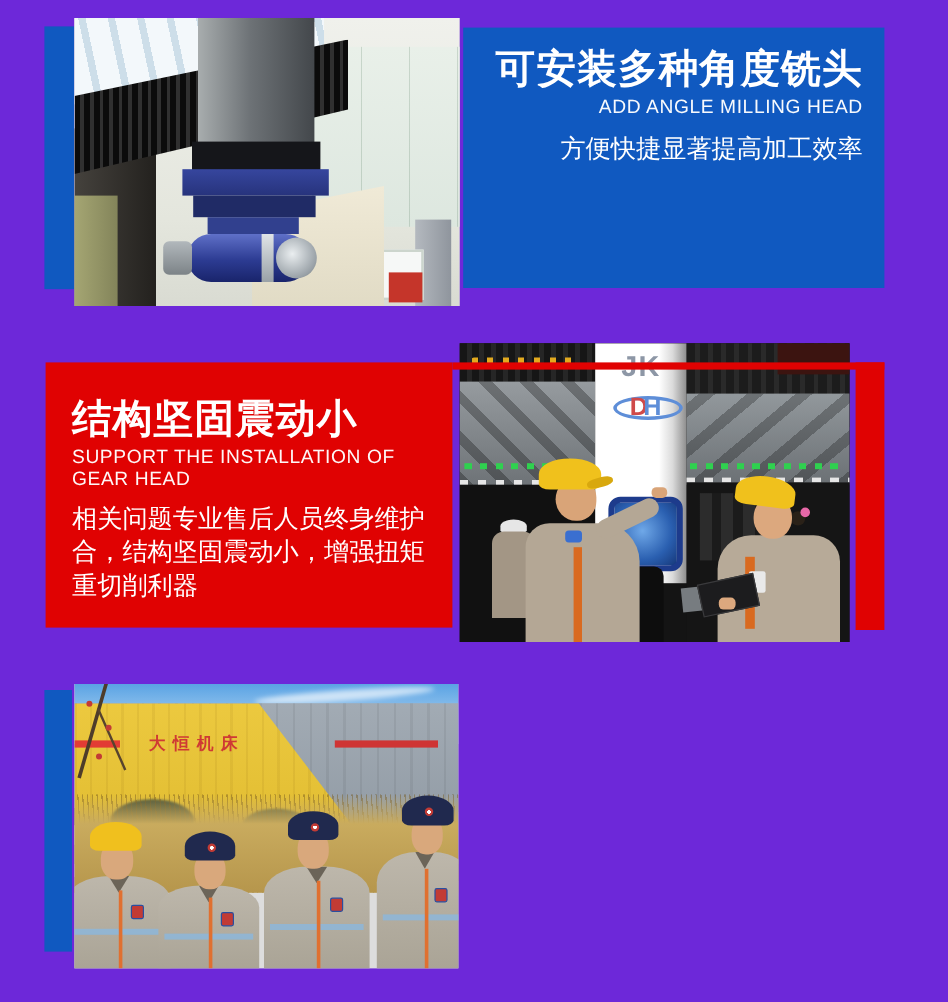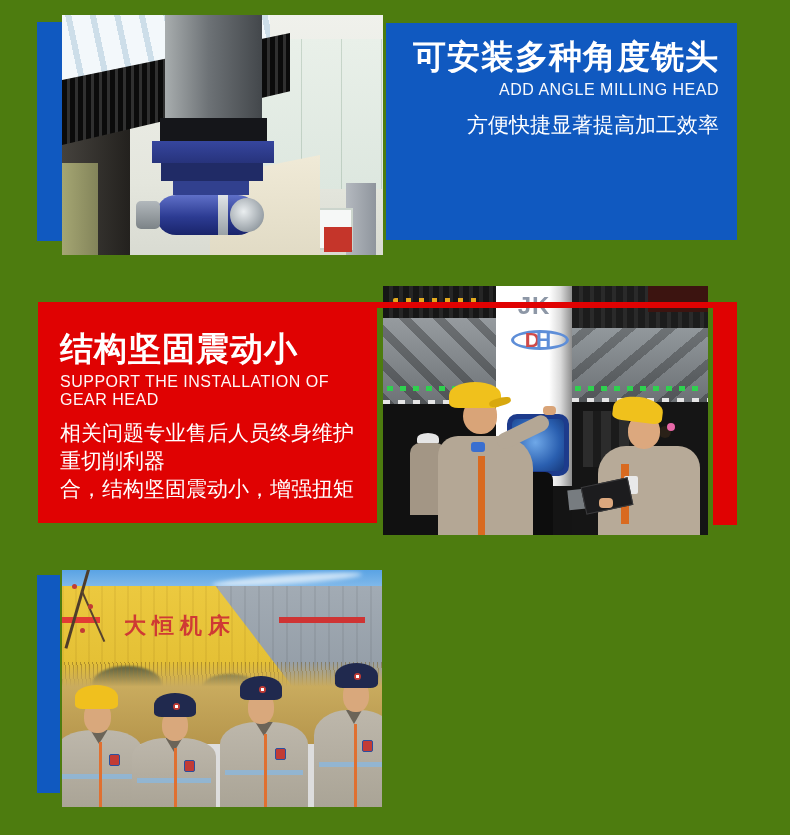--- a/index.html
+++ b/index.html
@@ -1,16 +1,16 @@
 <!DOCTYPE html>
 <html style="--accent-blue: #1059C0; --accent-red: #E00202; --panel-text: #FFFFFF; --factory-sign-red: #CF3A34;"><head>
 <meta charset="utf-8">
 <style>
   html,body{margin:0;padding:0;background:#fff;}
-  .canvas{position:relative;width:790px;height:835px;background:#4d7c0f;overflow:hidden;
+  .canvas{position:relative;width:790px;height:835px;background:#6d28d9;overflow:hidden;
           font-family:"Liberation Sans","DejaVu Sans",sans-serif;}
   .abs{position:absolute;}
   
   .bar-blue{background:var(--accent-blue,#1059C0);}
   .bar-red{background:var(--accent-red,#E00202);}
   .panel{box-sizing:border-box;color:var(--panel-text,#fff);}
   .panel-blue{background:var(--accent-blue,#1059C0);}
   .panel-red{background:var(--accent-red,#E00202);}
   .p-title{font-size:33px;font-weight:800;letter-spacing:1px;line-height:1.15;}
   .p-sub{font-size:16px;font-weight:400;letter-spacing:.5px;margin-top:5px;opacity:.97;}
@@ -127,21 +127,21 @@
     transform:rotate(-4deg);filter:blur(2px);}
   .ph3-wallgray{left:0;top:16px;width:320px;height:134px;
     background:linear-gradient(180deg,#a2abb4,#8d97a1),
     repeating-linear-gradient(90deg,rgba(0,0,0,.06) 0 2px,transparent 2px 14px);background-blend-mode:multiply;}
   .ph3-wallyellow{left:0;top:16px;width:320px;height:134px;
     background:linear-gradient(180deg,#ecc93f,#dfba2e),
     repeating-linear-gradient(90deg,rgba(120,90,0,.08) 0 2px,transparent 2px 13px);
     background-blend-mode:multiply;clip-path:polygon(0 0,48% 0,80% 100%,0 100%);}
   .ph3-stripeL{left:0;top:47px;width:38px;height:6px;background:#e23c34;}
   .ph3-stripeR{left:217px;top:47px;width:86px;height:6px;background:#cf3434;}
-  .ph3-walltext{left:62px;top:41px;width:140px;font-size:22px;font-weight:800;
+  .ph3-walltext{left:62px;top:41px;width:140px;font-size:14px;font-weight:800;
     color:var(--factory-sign-red,#CF3A34);letter-spacing:6px;white-space:nowrap;}
   .ph3-skirt{left:0;top:118px;width:150px;height:14px;background:#ccd1c8;border-top:2px solid #aab0a6;}
   .ph3-bush1{left:30px;top:96px;width:70px;height:36px;border-radius:50%;background:#46523a;filter:blur(1px);}
   .ph3-bush2{left:140px;top:104px;width:56px;height:28px;border-radius:50%;background:#515d42;filter:blur(1px);}
   .ph3-reeds{left:0;top:92px;width:320px;height:82px;
     background:linear-gradient(180deg,rgba(201,171,94,0) 0%,#c9ab5e 30%,#b6964c 100%),
     repeating-linear-gradient(86deg,rgba(110,82,25,.45) 0 1px,transparent 1px 4px);}
   .ph3-branch1{left:14px;top:-4px;width:3px;height:84px;background:#4e3c2a;transform:rotate(16deg);}
   .ph3-branch2{left:30px;top:18px;width:2px;height:56px;background:#57432e;transform:rotate(-24deg);}
   .ph3-berry{width:5px;height:5px;border-radius:50%;background:#c23b35;}
@@ -191,22 +191,22 @@
     <div class="p-body">
       <div>方便快捷显著提高加工效率</div>
     </div>
   </div>
 
   <div id="panel2" class="abs panel panel-red align-l">
     <div class="p-title">结构坚固震动小</div>
     <div class="p-sub">SUPPORT THE INSTALLATION OF GEAR HEAD</div>
     <div class="p-body">
       <div>相关问题专业售后人员终身维护</div>
+      <div>合，结构坚固震动小，增强扭矩</div>
       <div>重切削利器</div>
-      <div>合，结构坚固震动小，增强扭矩</div>
     </div>
   </div>
 
   <div id="photo2" class="abs photo">
     <div class="abs ph2-beamL"></div>
     <div class="abs ph2-beamR"></div>
     <div class="abs ph2-redglow"></div>
     <div class="abs ph2-leds"></div>
     <div class="abs ph2-grayL"></div>
     <div class="abs ph2-grayR"></div>

